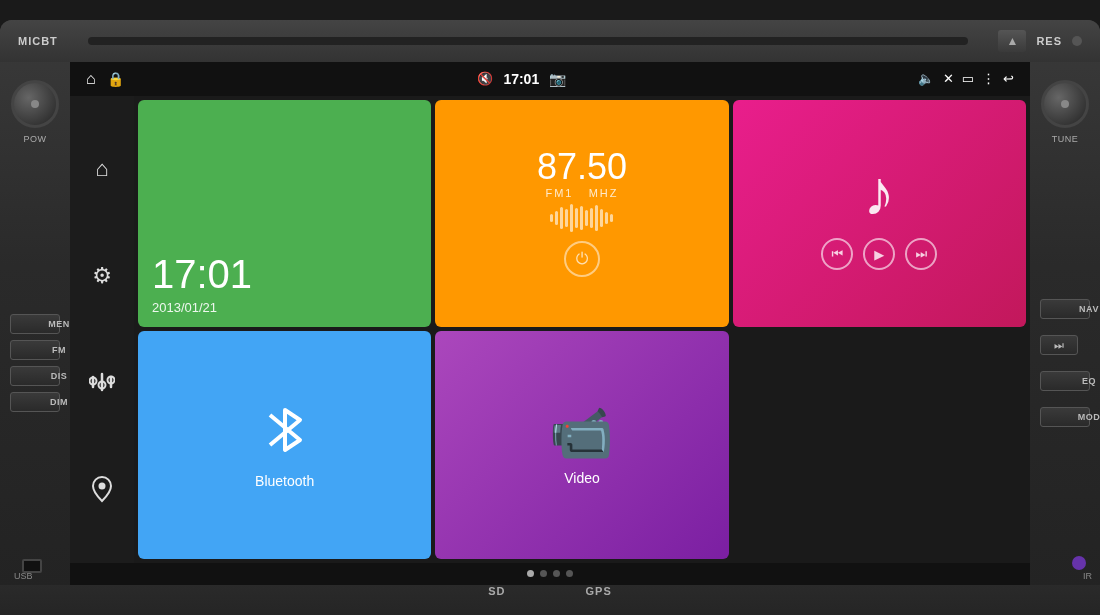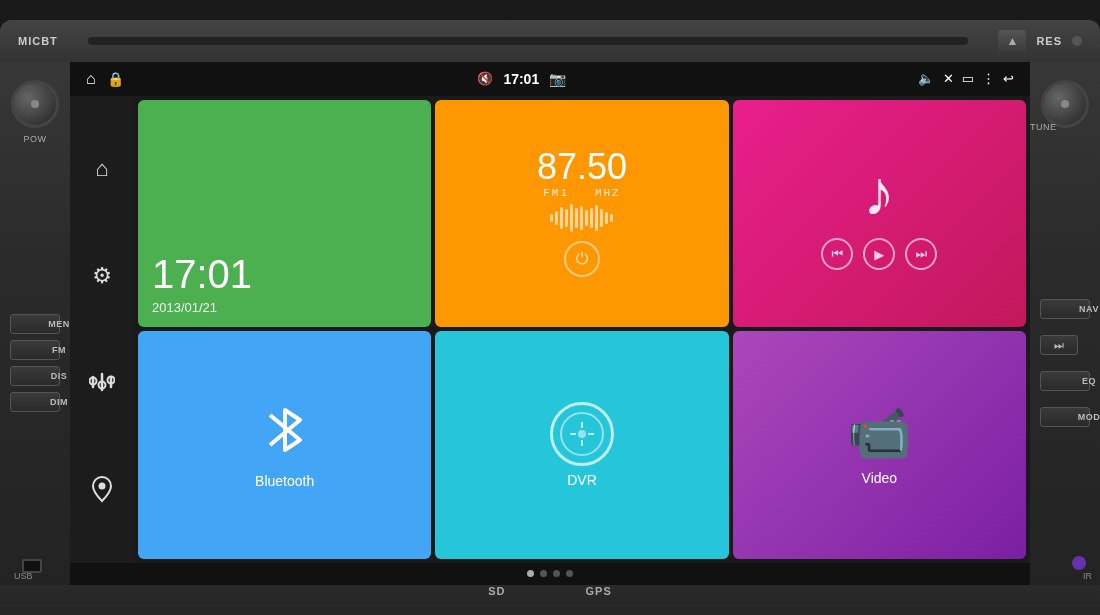--- a/index.html
+++ b/index.html
@@ -188,23 +188,24 @@
     }
     .right-knob::after {
       content: '';
       width: 8px;
       height: 8px;
       background: #888;
       border-radius: 50%;
     }
     .right-knob-label {
       position: absolute;
-      top: 60px;
+      top: 72px;
       left: 0;
       right: 0;
+      text-align: center;
       color: #aaa;
       font-size: 9px;
       letter-spacing: 0.5px;
     }
     .right-btn-group {
       display: flex;
       flex-direction: column;
       gap: 16px;
       margin-top: 80px;
     }
@@ -359,21 +360,20 @@
       font-size: 36px;
       font-weight: 300;
       line-height: 1;
     }
     .radio-info {
       color: #fff;
       font-size: 11px;
       opacity: 0.8;
       margin-top: 2px;
       letter-spacing: 2px;
-      font-family: Liberation Mono, monospace;
     }
     .radio-waveform {
       width: 80%;
       height: 30px;
       margin: 4px 0;
       display: flex;
       align-items: center;
       justify-content: center;
       gap: 2px;
     }
@@ -642,34 +642,20 @@
 
           <div class="tile tile-bluetooth">
             <div class="bt-symbol">
               <svg width="50" height="60" viewBox="0 0 50 60">
                 <polyline points="10,15 40,40 25,50 25,10 40,20 10,45" fill="none" stroke="white" stroke-width="4" stroke-linejoin="round"></polyline>
               </svg>
             </div>
             <div class="bt-label">Bluetooth</div>
           </div>
 
-          <div class="tile tile-dvr">
-            <div class="dvr-icon">
-              <div class="dvr-inner">
-                <svg width="28" height="28" viewBox="0 0 28 28">
-                  <circle cx="14" cy="14" r="4" fill="rgba(255,255,255,0.5)"></circle>
-                  <line x1="14" y1="2" x2="14" y2="8" stroke="rgba(255,255,255,0.7)" stroke-width="2"></line>
-                  <line x1="14" y1="20" x2="14" y2="26" stroke="rgba(255,255,255,0.7)" stroke-width="2"></line>
-                  <line x1="2" y1="14" x2="8" y2="14" stroke="rgba(255,255,255,0.7)" stroke-width="2"></line>
-                  <line x1="20" y1="14" x2="26" y2="14" stroke="rgba(255,255,255,0.7)" stroke-width="2"></line>
-                </svg>
-              </div>
-            </div>
-            <div class="dvr-label">DVR</div>
-          </div>
 
           <div class="tile tile-video">
             <div class="video-icon">📹</div>
             <div class="video-label">Video</div>
           </div>
 
         </div>
       </div>
 
       <div class="page-dots">

